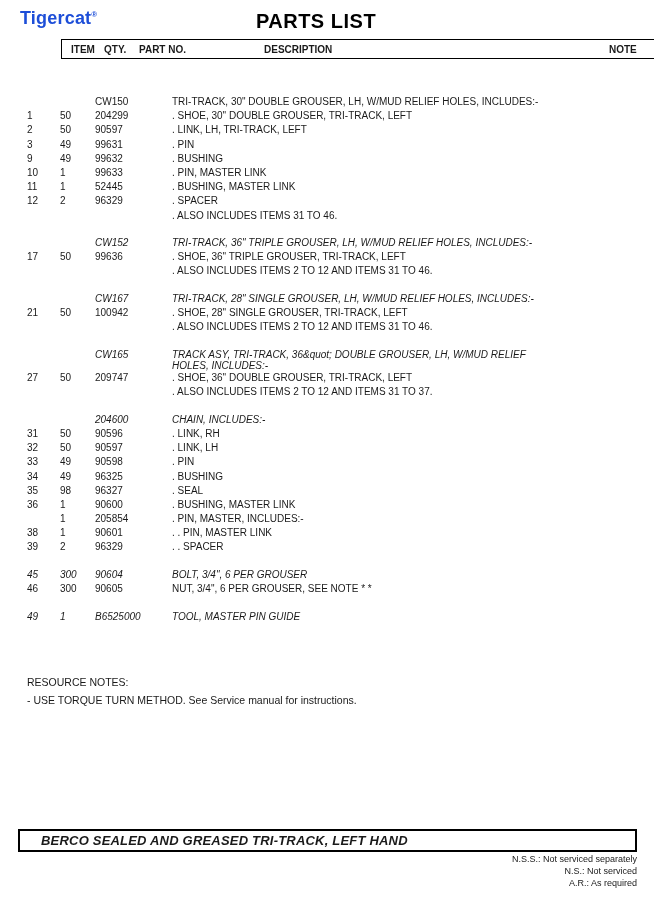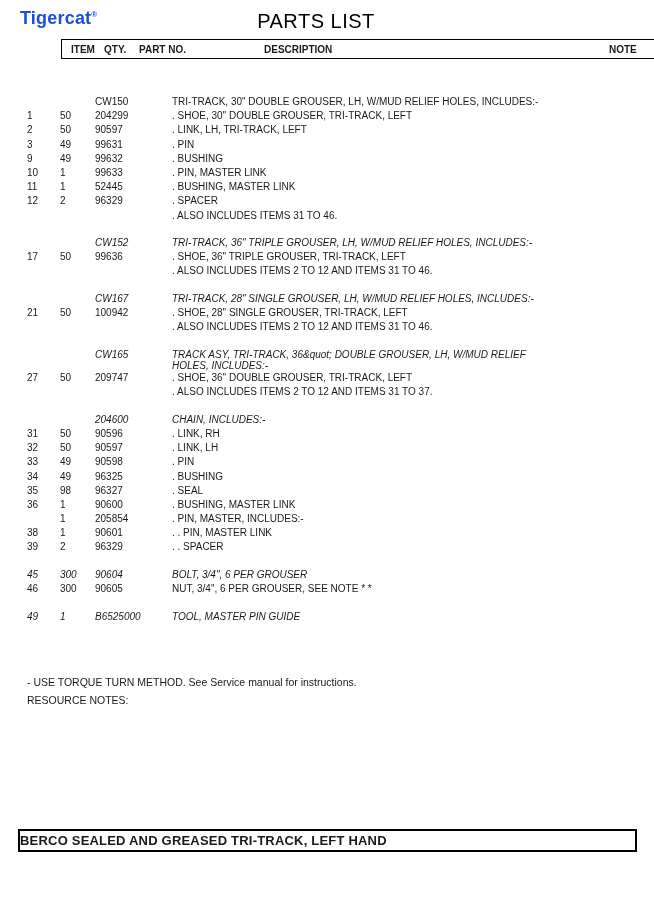--- a/index.html
+++ b/index.html
@@ -7,21 +7,21 @@
     width:654px; height:903px; background:#ffffff; position:relative;
     font-family:"Liberation Sans", sans-serif; color:#1a1a1a;
     overflow:hidden;
   }
   .page { position:absolute; inset:0; }
 
   
   .brand { position:absolute; left:20px; top:8px; font-size:18px; font-weight:bold; color:#1d4ed8; letter-spacing:0.2px; }
   .brand .reg { font-size:8px; vertical-align:super; font-weight:bold; }
   .title { position:absolute; left:0; top:10px; width:632px; text-align:center;
-           font-size:20px; font-weight:normal; color:#000; letter-spacing:0.5px; }
+           font-size:20px; font-weight:bold; color:#000; letter-spacing:0.5px; }
 
   
   .thead { position:absolute; left:18px; top:39px; width:617px; height:18px; border:1px solid #000;margin-left:43px; }
   .thead .col { position:absolute; top:50%; transform:translateY(-50%); font-size:10px; font-weight:bold; white-space:pre; }
   .col-item { left:9px; }  .col-qty { left:42px; }  .col-part { left:77px; }
   .col-desc { left:170px;padding-left:32px; } .col-note { left:547px; }
 
   
   .tbody { position:absolute; left:0; top:95px; width:654px; }
   .row { position:relative; min-height:14.2px; }
@@ -34,21 +34,21 @@
   .c-note { left:565px; }
   .c-desc { display:block; margin-left:172px; width:377px; padding-top:1px;
             font-size:10px; line-height:11px; white-space:normal; }
 
   
   .notes { position:absolute; left:27px; top:674px; font-size:10.5px; line-height:17.5px; }
 
   
   .footer-box { position:absolute; left:18px; top:829px; width:615px; height:19px;
                 border:2px solid #000; display:flex; align-items:center; }
-  .footer-box span { font-size:13px; font-weight:bold; padding-left:0; letter-spacing:0.2px; white-space:pre; }
+  .footer-box span { font-size:13px; font-weight:bold; padding-left:21px; letter-spacing:0.2px; white-space:pre;font-style:italic; }
   .legend { position:absolute; right:17px; top:853px; text-align:right; font-size:9px; line-height:12px; }
   .docnum { position:absolute; left:0; top:866px; width:640px; text-align:center; font-size:12px;margin-top:40px; }
 </style>
 </head>
 <body>
 
 <div class="page">
 
   <div class="brand">
     <span>Tigercat</span><span class="reg">®</span>
@@ -308,24 +308,29 @@
     <div class="row gap-before">
       <span class="cell c-item">49</span>
       <span class="cell c-qty">1</span>
       <span class="cell c-part">B6525000</span>
       <span class="cell c-desc">TOOL, MASTER PIN GUIDE</span>
       <span class="cell c-note"></span>
     </div>
   </div>
 
   <div class="notes">
+    <div>RESOURCE NOTES:</div>
     <div>- USE TORQUE TURN METHOD. See Service manual for instructions.</div>
-    <div>RESOURCE NOTES:</div>
   </div>
 
   <div class="footer-box">
     <span>BERCO SEALED AND GREASED TRI-TRACK, LEFT HAND</span>
   </div>
 
+  <div class="legend">
+    <div>N.S.S.: Not serviced separately</div>
+    <div>N.S.: Not serviced</div>
+    <div>A.R.: As required</div>
+  </div>
 
   <div class="docnum">411.09.62A</div>
 
 </div>
 
 </body></html>

